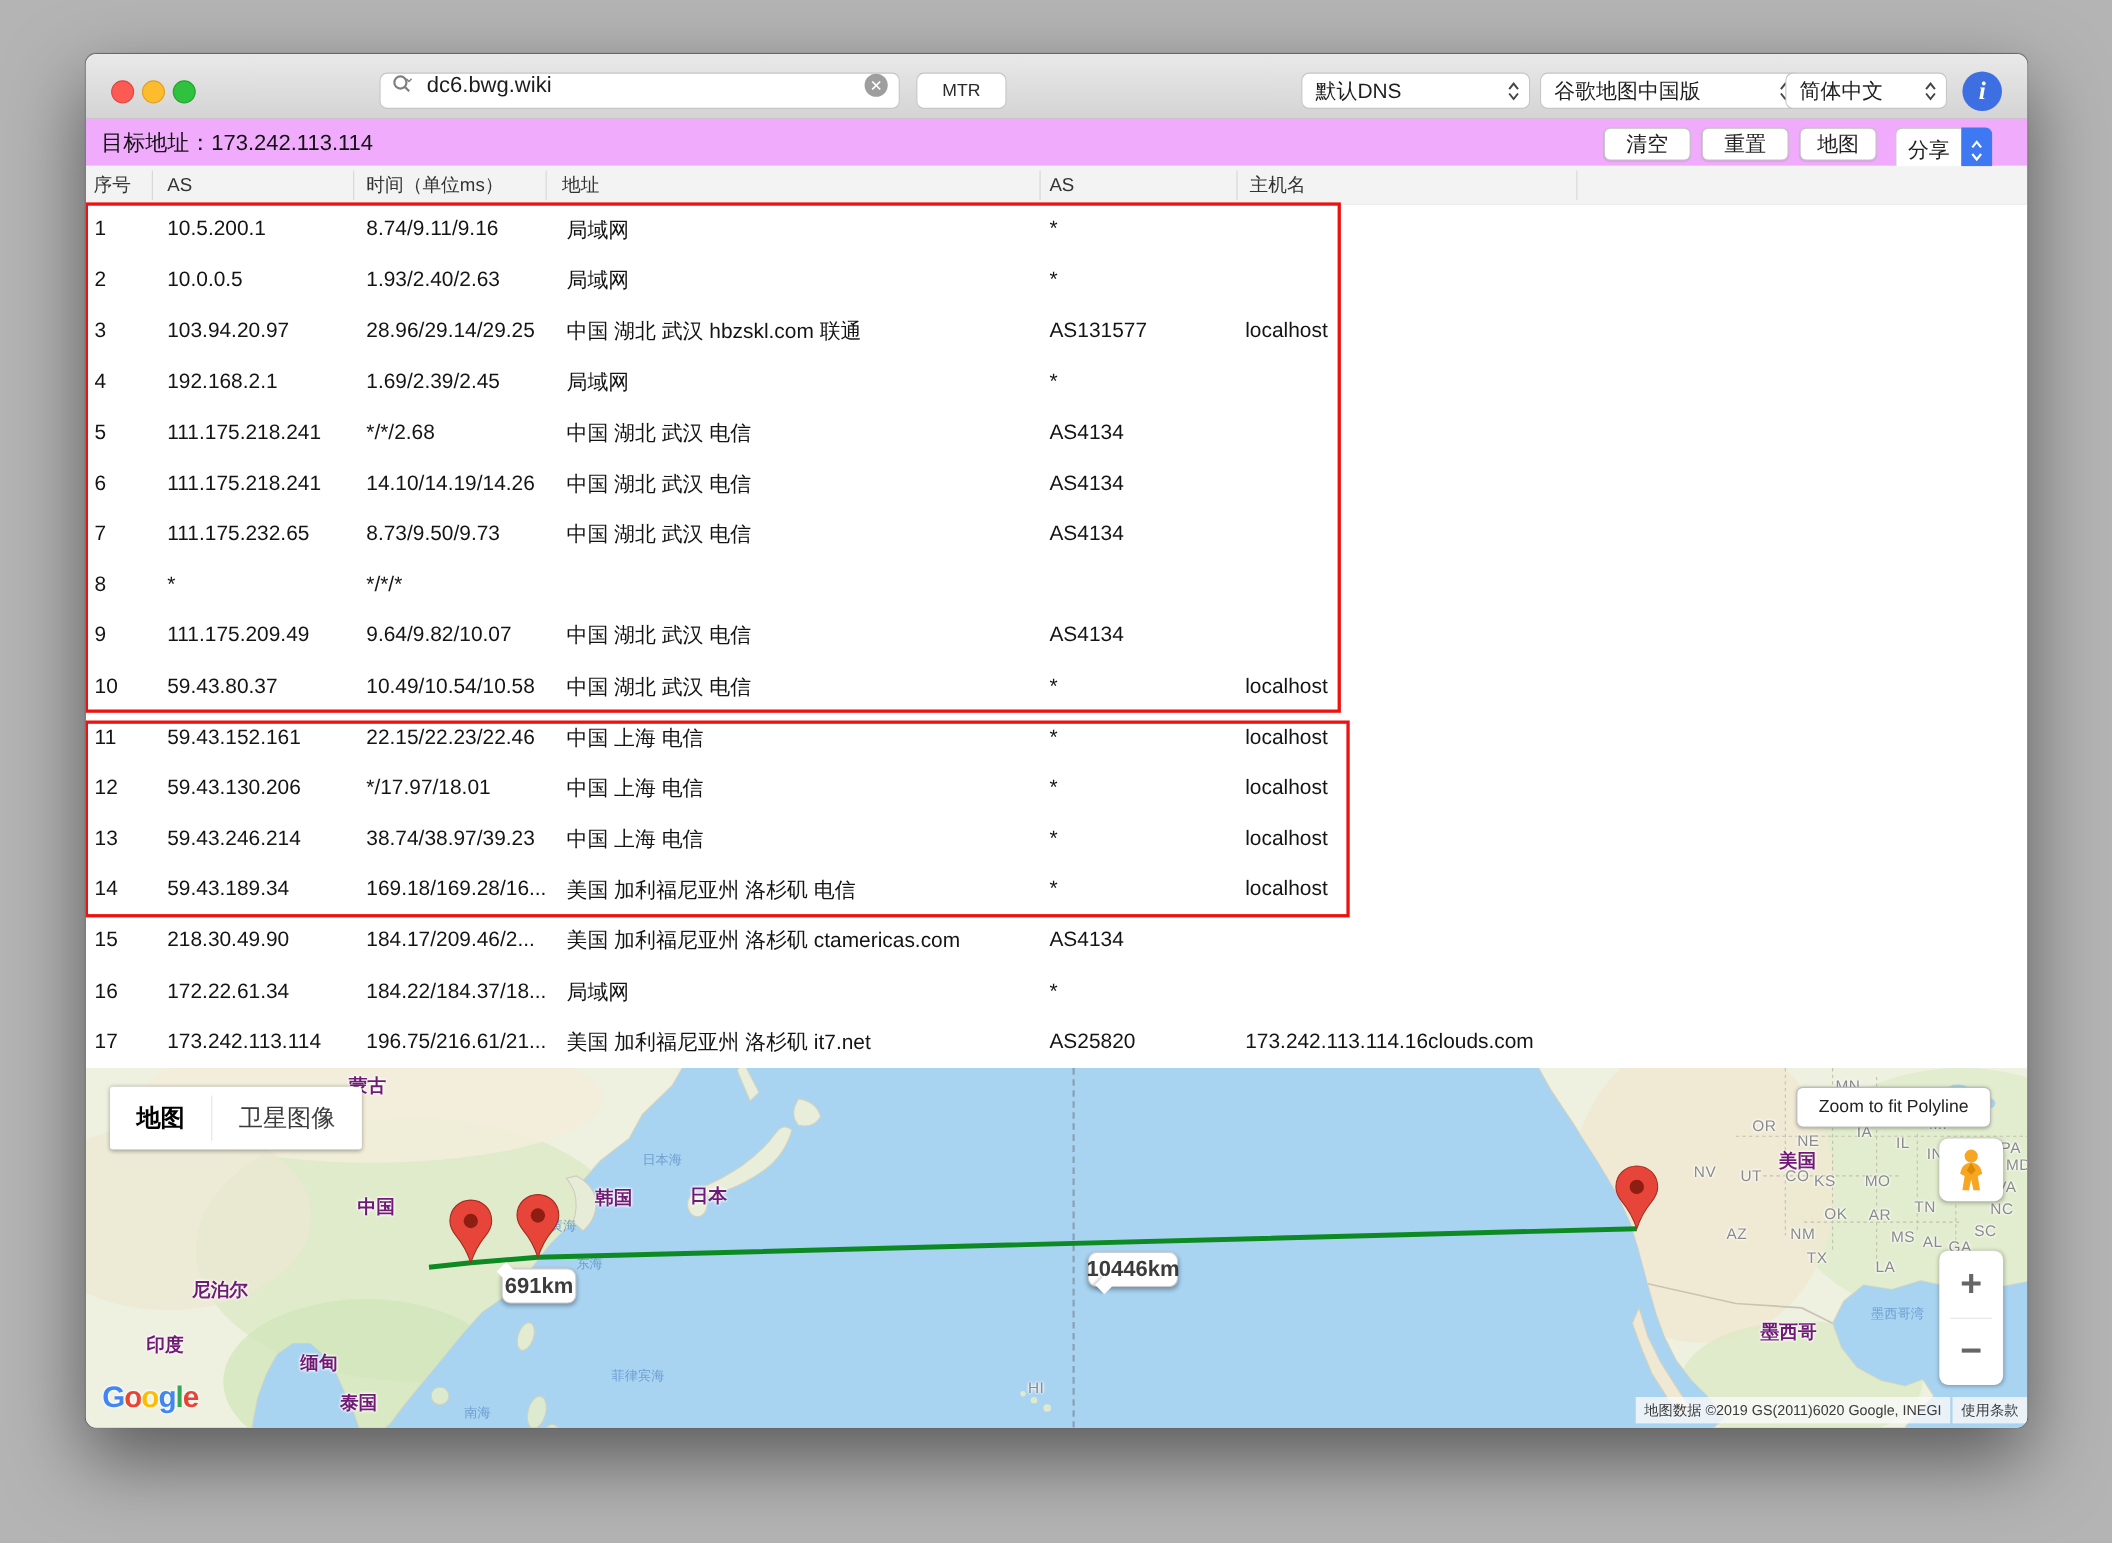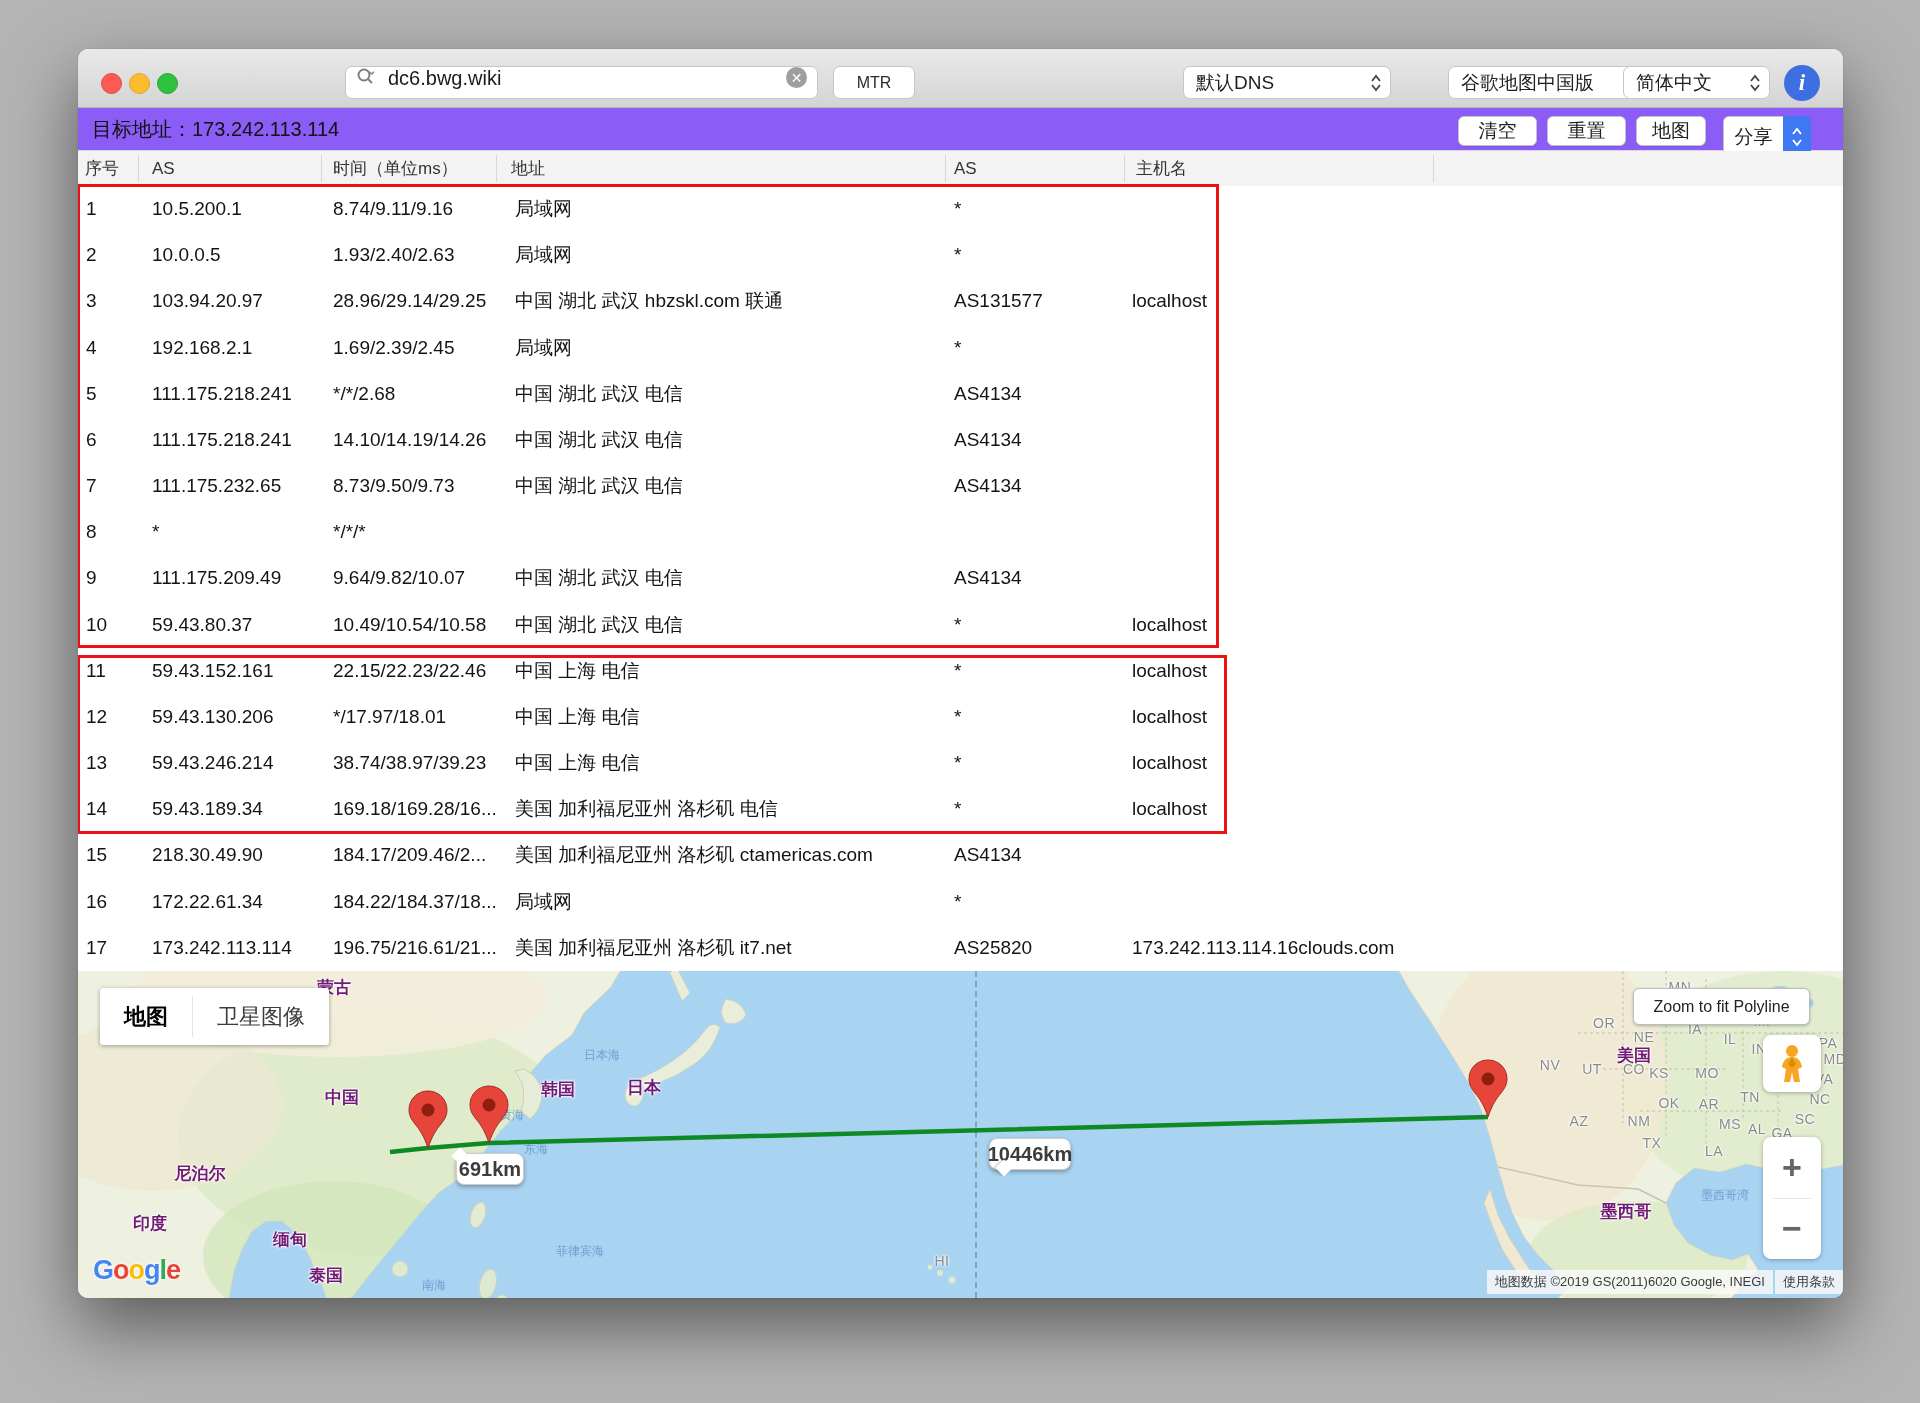--- a/index.html
+++ b/index.html
@@ -13,27 +13,27 @@
   .tl.yellow{left:51px;background:#fdbc2e;border:1px solid #dfa123;}
   .tl.green{left:79px;background:#2ec23e;border:1px solid #27a32f;}
   .searchfield{position:absolute;left:267px;top:17px;width:473px;height:33px;background:#fff;border:1px solid #c6c6c6;border-radius:7px;display:flex;align-items:flex-start;box-sizing:border-box;padding:0 10px;}
   .searchfield .mag{flex:0 0 auto;margin-right:8px;display:flex;align-items:center;}
   .searchfield .txt{flex:1;font-size:20px;color:#1c1c1c;white-space:nowrap;overflow:hidden;}
   .clearbtn{flex:0 0 auto;width:21px;height:21px;border-radius:50%;background:#9e9e9e;color:#fff;display:flex;align-items:center;justify-content:center;font-size:14px;line-height:1;}
   .btn-plain{position:absolute;top:17px;height:33px;background:#fff;border:1px solid #c6c6c6;border-radius:7px;display:flex;align-items:center;justify-content:center;font-size:16px;color:#2b2b2b;box-sizing:border-box;}
   #mtr{left:755px;width:82px;}
   .popup{position:absolute;top:17px;height:33px;background:#fff;border:1px solid #c6c6c6;border-radius:7px;display:flex;align-items:center;box-sizing:border-box;padding:0 8px 0 12px;font-size:19px;color:#1e1e1e;justify-content:space-between;}
   #popup-dns{left:1105px;width:208px;}
-  #popup-map{left:1322px;width:238px;margin-left:48px;}
+  #popup-map{left:1322px;width:238px;}
   #popup-lang{left:1545px;width:147px;}
   .chev{display:flex;flex-direction:column;align-items:center;line-height:0;margin-left:8px;}
   .chev svg{display:block;}
   .infobtn{position:absolute;left:1706px;top:16px;width:36px;height:36px;border-radius:50%;background:#3e6fe2;color:#fff;display:flex;align-items:center;justify-content:center;font-family:"Liberation Serif",serif;font-style:italic;font-weight:bold;font-size:23px;}
   
-  .toolbar2{position:absolute;left:0;top:59px;width:100%;height:42px;background:#8b5cf6;border-bottom:1px solid #d8d8d8;}
+  .toolbar2{position:absolute;left:0;top:59px;width:100%;height:42px;background:#f0abfc;border-bottom:1px solid #d8d8d8;}
   .target{position:absolute;left:14px;top:0;height:42px;display:flex;align-items:center;font-size:20px;color:#111;}
   .tbtn{position:absolute;top:8px;height:30px;background:#fff;border:1px solid #c4c4c4;border-radius:6px;display:flex;align-items:center;justify-content:center;font-size:19px;color:#222;box-sizing:border-box;box-shadow:0 1px 1px rgba(0,0,0,.08);}
   #btn-clear{left:1380px;width:79px;}
   #btn-reset{left:1469px;width:79px;}
   #btn-map{left:1558px;width:70px;}
   .sharegrp{position:absolute;left:1645px;top:8px;height:42px;display:flex;}
   .sharegrp .lbl{width:60px;background:#fff;border:1px solid #c4c4c4;border-right:none;border-radius:6px 0 0 6px;display:flex;align-items:center;justify-content:center;font-size:19px;color:#222;box-sizing:border-box;}
   .sharegrp .step{width:28px;background:#3e78f2;border-radius:0 6px 6px 0;display:flex;flex-direction:column;align-items:center;justify-content:center;gap:2px;}
   
   .thead{position:absolute;left:0;top:102px;width:100%;height:35px;background:#f3f3f3;border-bottom:1px solid #c9c9c9;font-size:17px;color:#333;}

